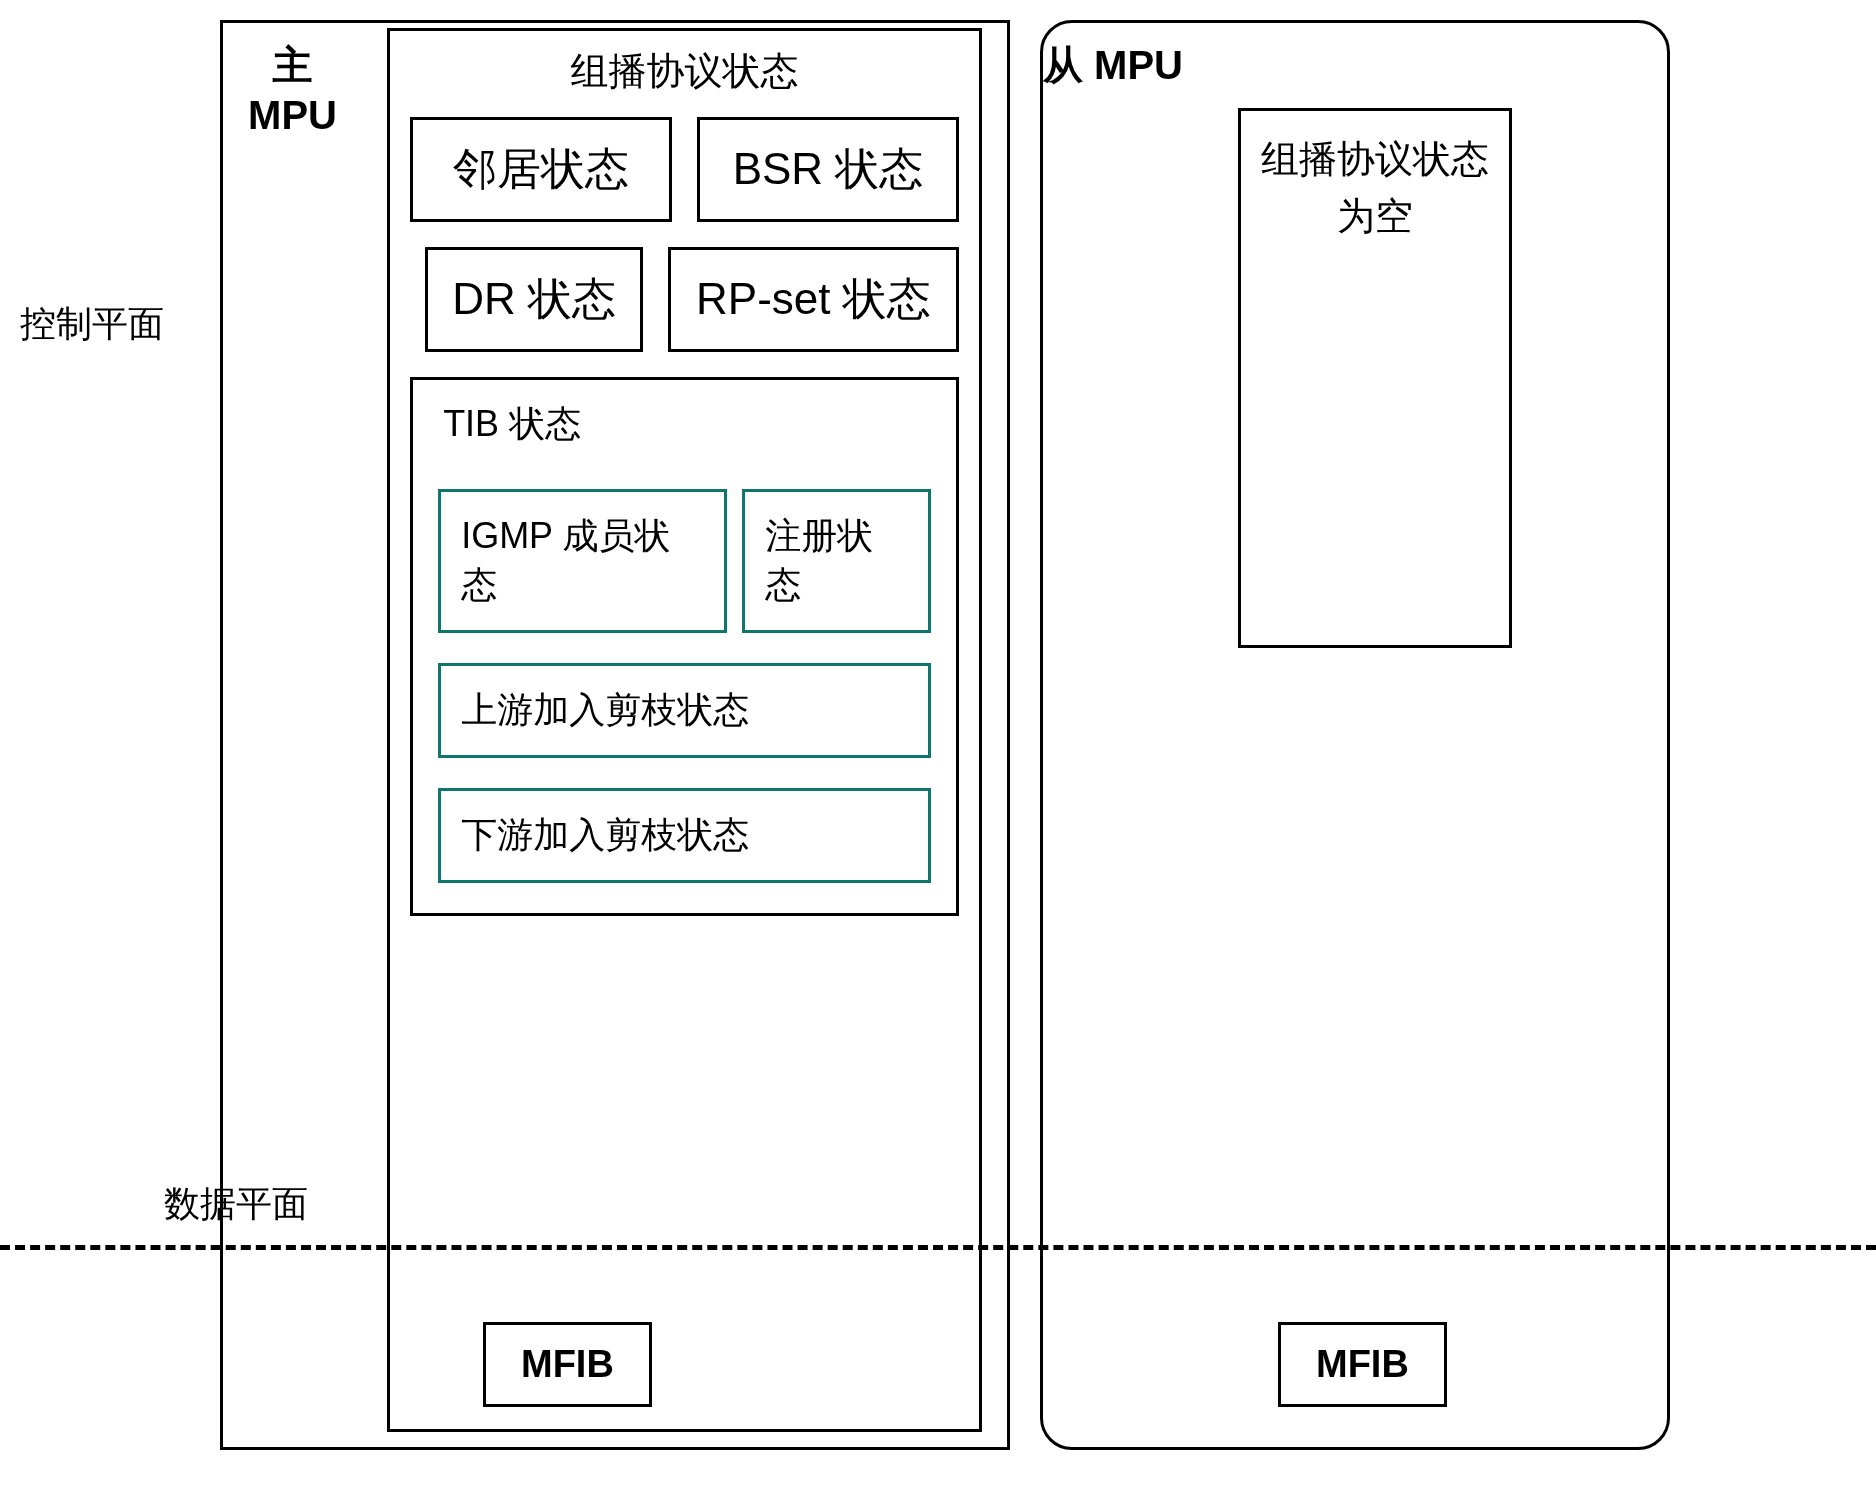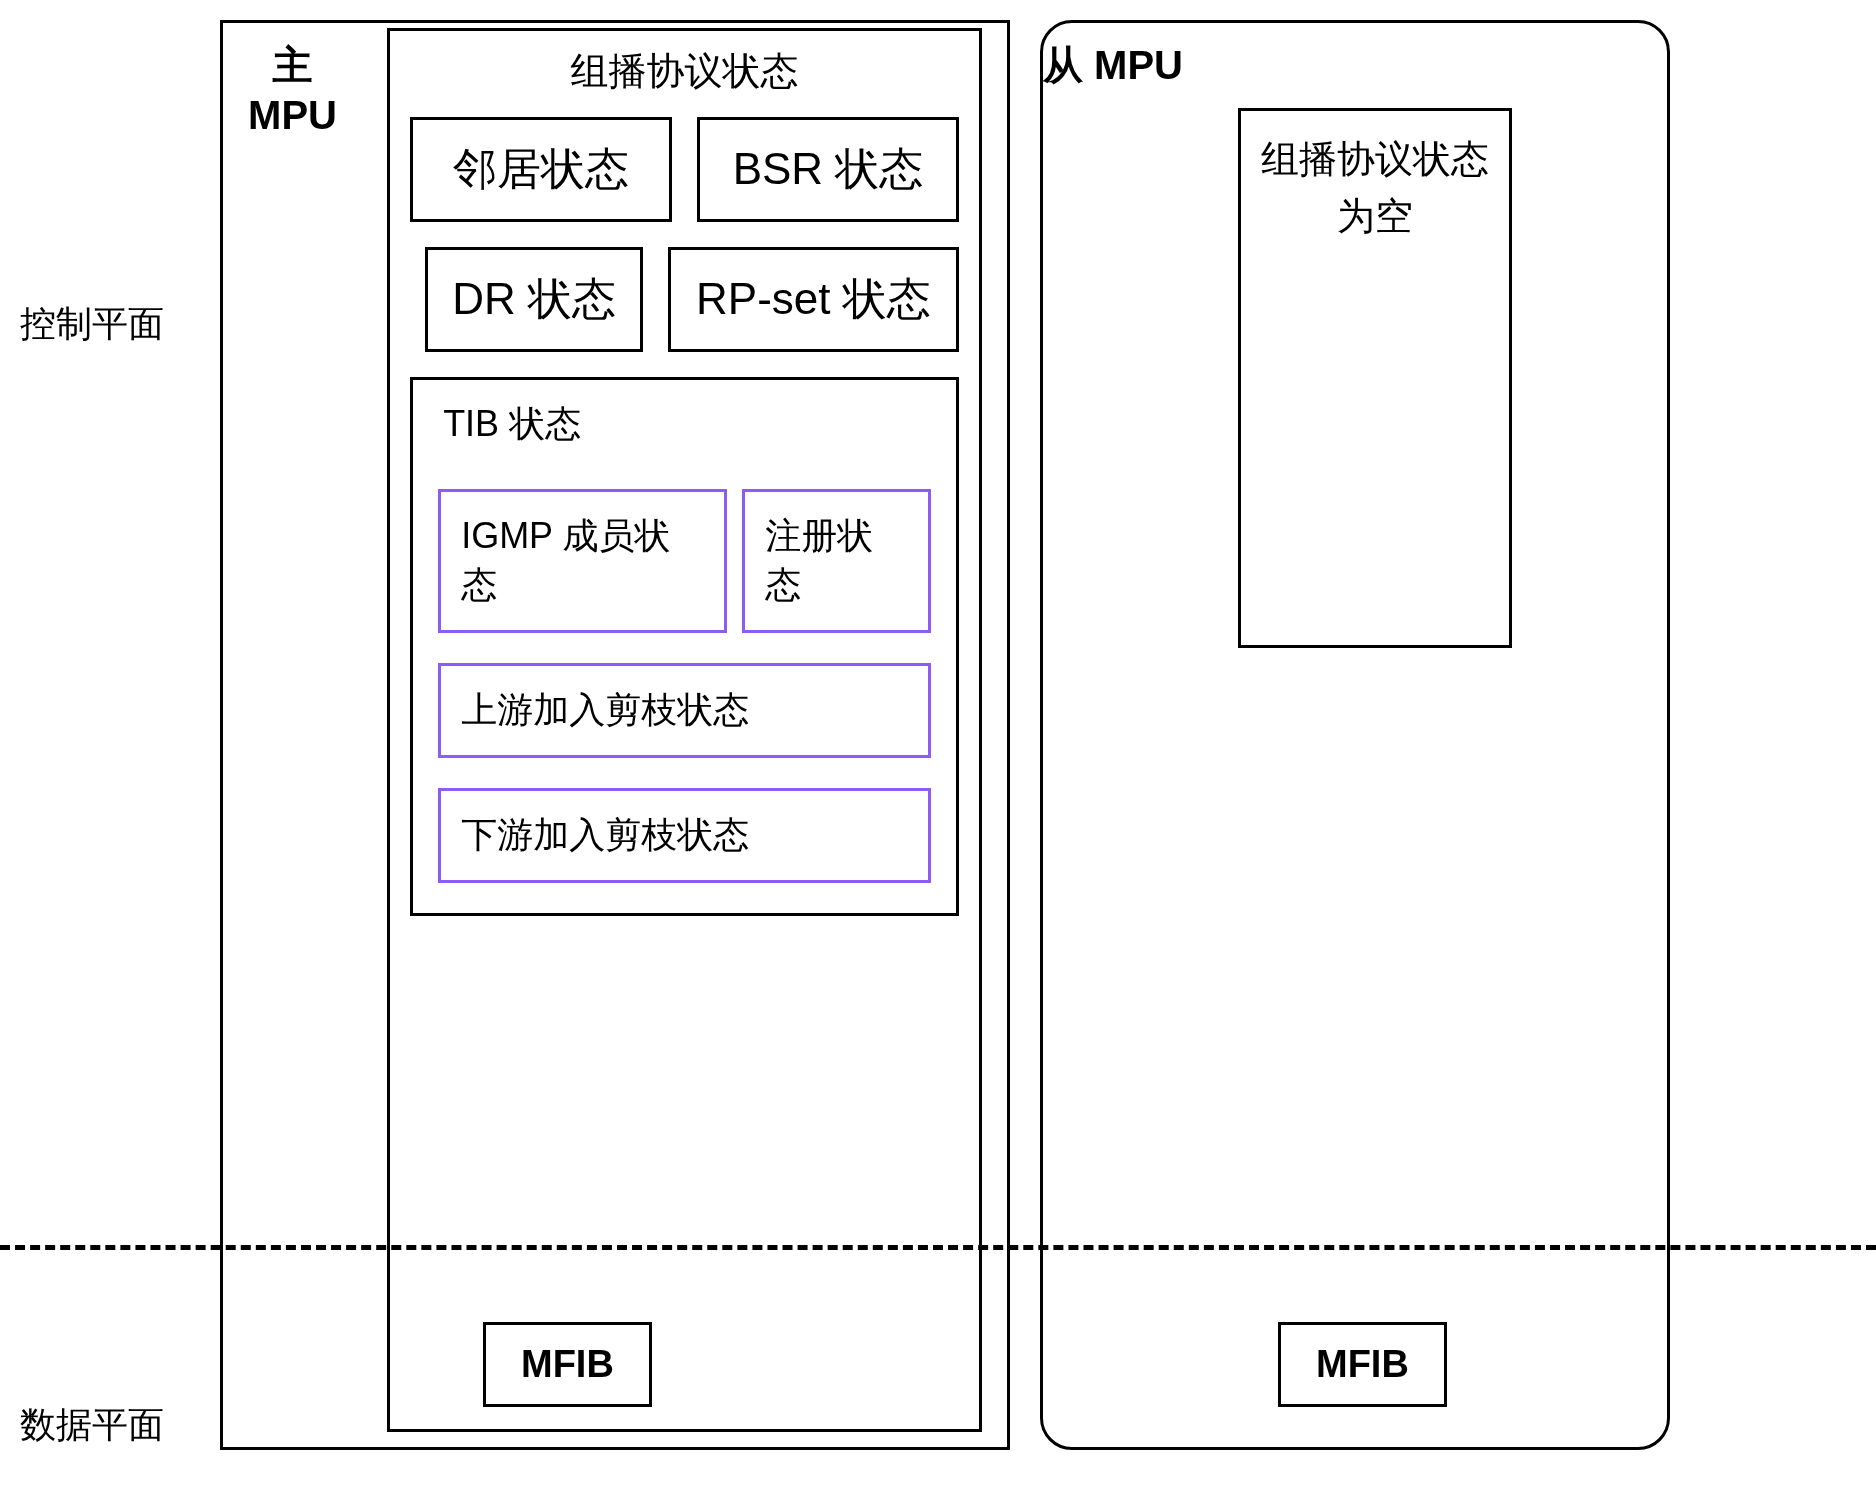--- a/index.html
+++ b/index.html
@@ -15,21 +15,21 @@
       height: 1511px;
       position: relative;
     }
     .container {
       display: flex;
       gap: 40px;
       position: relative;
     }
     .left-labels {
       display: flex;
-      flex-direction: column;
+      flex-direction: row;
       justify-content: space-between;
       width: 160px;
       padding-top: 280px;
     }
     .plane-label {
       font-size: 36px;
       font-weight: normal;
       white-space: nowrap;
     }
     .control-label {
@@ -99,21 +99,21 @@
     .tib-title {
       font-size: 36px;
       padding: 5px 0 40px 5px;
     }
     .tib-row {
       display: flex;
       gap: 15px;
       margin-bottom: 30px;
     }
     .tib-state-box {
-      border: 3px solid #8b5cf6;
+      border: 3px solid #0f766e;
       padding: 20px 20px;
       font-size: 36px;
     }
     .tib-wide {
       width: 100%;
     }
     .slave-protocol-box {
       border: 3px solid #000;
       margin: 85px 55px 0 55px;
       height: 540px;

